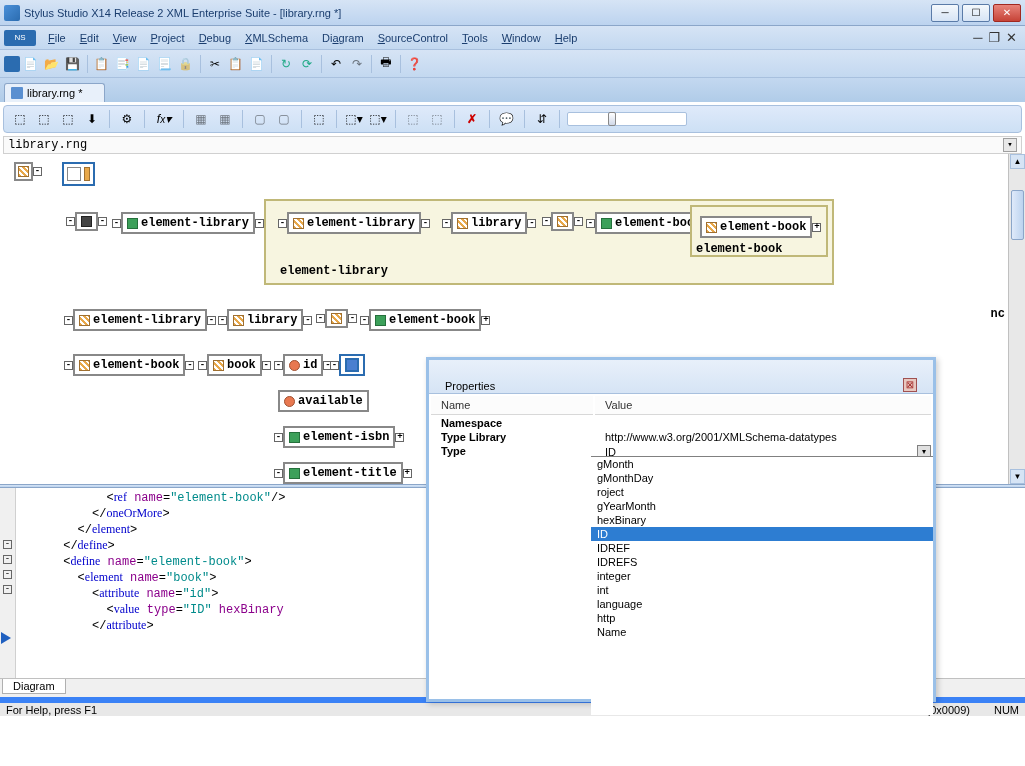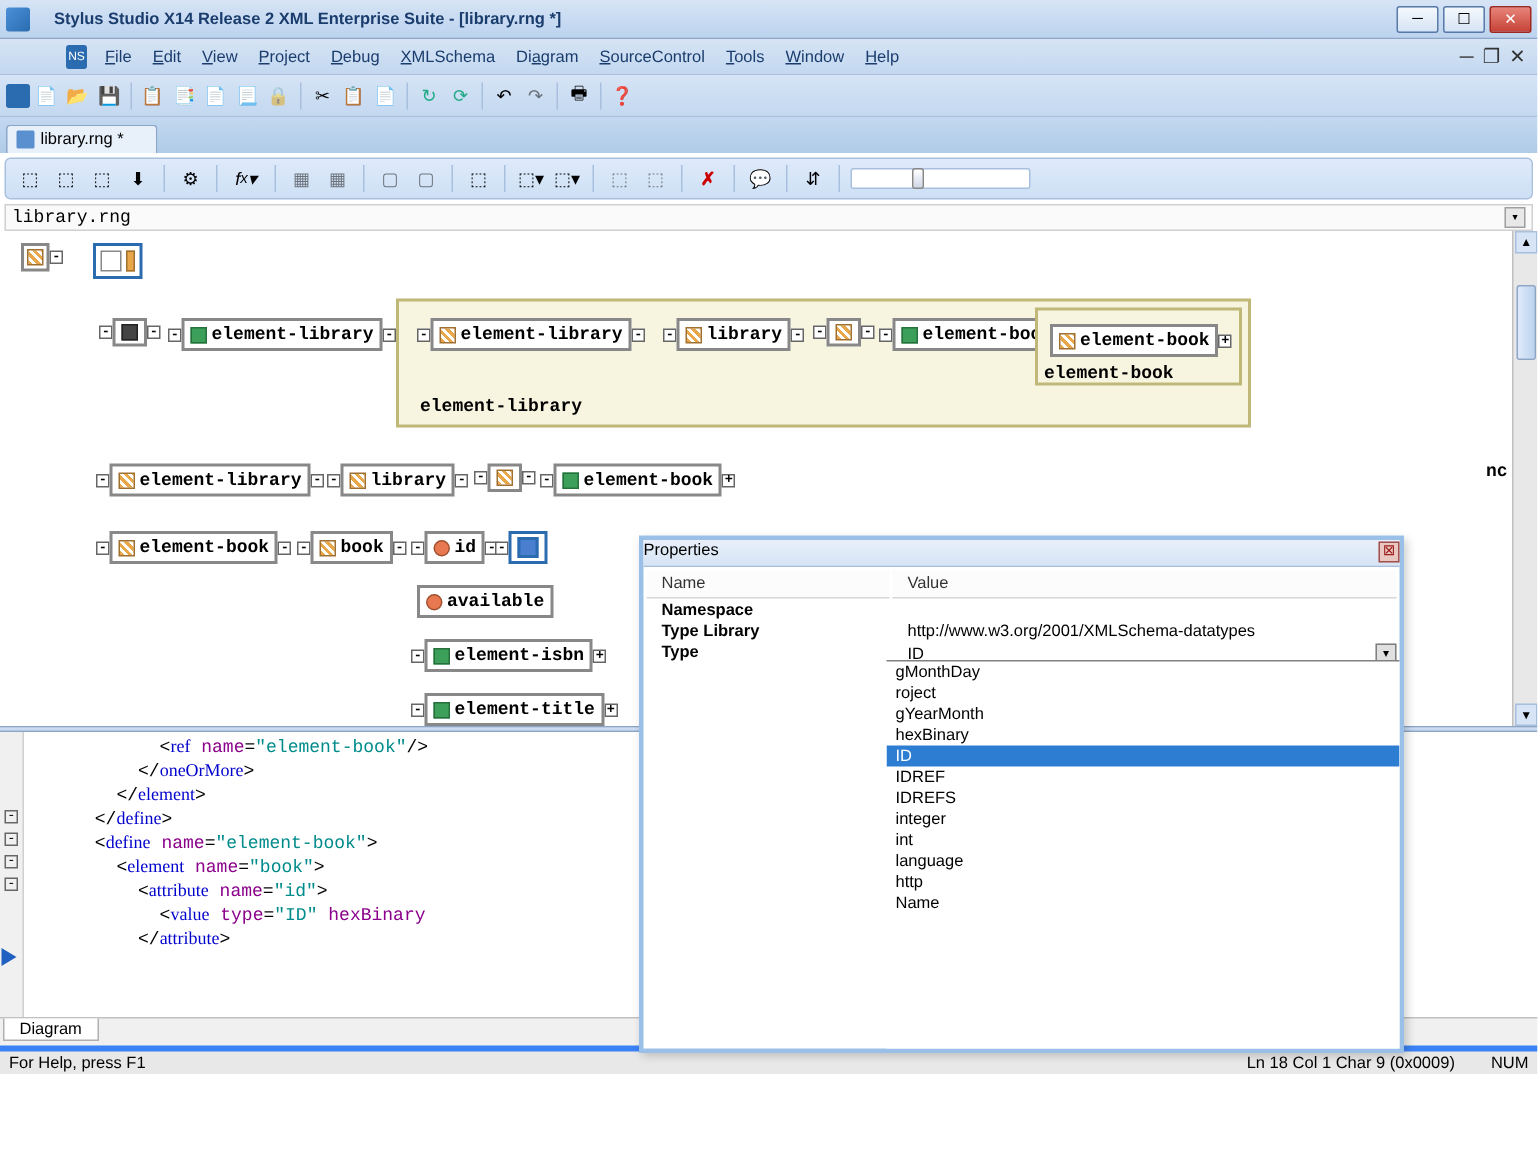--- a/index.html
+++ b/index.html
@@ -1,30 +1,30 @@
 <!DOCTYPE html>
 <html><head>
 <meta charset="utf-8">
 <style>
 * { box-sizing: border-box; margin: 0; padding: 0; }
 body { font-family: "Segoe UI", Tahoma, sans-serif; font-size: 11px; background: #fff; overflow: hidden; width: 1025px; height: 766px; position: relative; }
 
 
 .titlebar { height: 26px; background: linear-gradient(#d6e4f5, #bcd3ef); border-bottom: 1px solid #8ba6c9; display: flex; align-items: center; padding: 0 4px; }
-.titlebar .title { color: #1a3d6e; font-weight: bold; margin-left: 16px; }
+.titlebar .title { color: #1a3d6e; font-weight: normal; margin-left: 4px; }
 .titlebar .controls { margin-left: auto; display: flex; gap: 3px; }
 .titlebar .controls button { width: 28px; height: 18px; border: 1px solid #5a7ba8; background: linear-gradient(#f4f8fc, #d6e4f5); border-radius: 2px; cursor: pointer; font-size: 10px; display: flex; align-items: center; justify-content: center; }
 .titlebar .controls button.close { background: linear-gradient(#e8847b, #c64337); color: #fff; border-color: #a02820; }
 .app-icon { width: 16px; height: 16px; display: inline-block; background: linear-gradient(135deg,#4a90d9,#2b6cb0); border-radius: 2px; }
 
 
 .menubar { height: 24px; background: linear-gradient(#d6e4f5, #c3d8f0); border-bottom: 1px solid #a8c0de; display: flex; align-items: center; padding: 0 4px; gap: 2px; }
 .menubar .mitem { padding: 2px 6px; color: #1a3d6e; cursor: default; }
 .menubar .mitem u { text-decoration: underline; }
-.menubar .noscript { width: 14px; height: 16px; background: #2b6cb0; border-radius: 2px; margin-right: 4px; display: inline-flex; align-items: center; justify-content: center; color: #fff; font-size: 8px; font-weight: normal; margin-left: 40px; }
+.menubar .noscript { width: 32px; height: 16px; background: #2b6cb0; border-radius: 2px; margin-right: 4px; display: inline-flex; align-items: center; justify-content: center; color: #fff; font-size: 8px; font-weight: normal; }
 .menubar-right { margin-left: auto; display: flex; gap: 6px; padding-right: 4px; }
 .menubar-right span { cursor: pointer; color: #333; font-size: 13px; }
 
 
 .toolbar { height: 28px; background: linear-gradient(#d6e4f5, #c3d8f0); border-bottom: 1px solid #a8c0de; display: flex; align-items: center; padding: 0 4px; gap: 1px; }
 .tbutton { width: 20px; height: 20px; display: inline-flex; align-items: center; justify-content: center; cursor: pointer; border: 1px solid transparent; border-radius: 2px; font-size: 12px; }
 .tsep { width: 1px; height: 18px; background: #a8c0de; margin: 0 3px; }
 
 
 .tabbar { height: 24px; background: linear-gradient(#c3d8f0, #b0cce8); display: flex; align-items: flex-end; padding-left: 4px; }
@@ -70,26 +70,26 @@
 .code .attr { color: #8b008b; }
 .code .val { color: #008b8b; }
 .code .el { color: #0000cc; font-family: Liberation Serif, serif; }
 .run-marker { position: absolute; left: 1px; width: 0; height: 0; border-top: 6px solid transparent; border-bottom: 6px solid transparent; border-left: 10px solid #2060c0; }
 
 
 .btabs { height: 19px; background: #f0f0f0; border-top: 1px solid #c0c0c0; display: flex; align-items: flex-start; padding-left: 2px; }
 .btab { border: 1px solid #b0b0b0; border-top: none; padding: 1px 10px; background: #fff; font-size: 11px; cursor: pointer; }
 
 
-.status { height: 19px; background: #e8e8e8; border-top: 4px solid #3b82f6; display: flex; align-items: center; padding: 0 6px; font-size: 11px; }
+.status { height: 19px; background: #e8e8e8; border-top: 6px solid #3b82f6; display: flex; align-items: center; padding: 0 6px; font-size: 11px; }
 .status .right { margin-left: auto; display: flex; gap: 24px; }
 
 
 .props { position: absolute; left: 426px; top: 357px; width: 510px; height: 345px; background: #fff; border: 3px solid #9ac0e8; box-shadow: 2px 2px 6px rgba(0,0,0,.2); }
-.props-title { height: 18px; background: linear-gradient(#e8f0fa,#d6e4f5); border-bottom: 1px solid #a8c0de; padding: 1px 0; font-size: 11px; display: flex; align-items: flex-start; }
+.props-title { height: 34px; background: linear-gradient(#e8f0fa,#d6e4f5); border-bottom: 1px solid #a8c0de; padding: 1px 16px; font-size: 11px; display: flex; align-items: flex-end; }
 .props-title .close { margin-left: auto; width: 14px; height: 14px; border: 1px solid #a05050; background: #e8c8c0; color: #a02020; text-align: center; line-height: 11px; font-size: 10px; cursor: pointer; }
 .props-body { position: relative; height: calc(100% - 18px); }
 .props-table { width: 100%; font-size: 11px; }
 .props-table th { text-align: left; padding: 3px 10px; background: #fcfcfc; border-bottom: 1px solid #d8d8d8; font-weight: normal; color: #333; }
 .props-table td { padding: 0 10px; vertical-align: top; }
 .props-table td.name { width: 162px; font-weight: bold; }
 .props-table td.type-row { padding-right: 0; }
 .type-combo { position: relative; display: flex; align-items: center; background: #fff; }
 .type-combo .dd-arrow { width: 14px; height: 14px; background: #e0e0e0; border: 1px solid #808080; text-align: center; font-size: 8px; line-height: 12px; margin-left: auto; cursor: pointer; }
 .type-list { position: absolute; left: 162px; right: 0; top: 62px; bottom: 0; border-top: 1px solid #808080; background: #fff; overflow-y: auto; }
@@ -433,20 +433,21 @@
         <td class="type-row">
           <div class="type-combo">
             <span>ID</span>
             <span class="dd-arrow">▾</span>
           </div>
         </td>
           </tr>
     </tbody>
       </table>
     <div class="type-list">
+      <div class="opt">gMonth</div>
       <div class="opt">gMonthDay</div>
       <div class="opt">roject</div>
       <div class="opt">gYearMonth</div>
       <div class="opt">hexBinary</div>
       <div class="opt sel">ID</div>
       <div class="opt">IDREF</div>
       <div class="opt">IDREFS</div>
       <div class="opt">integer</div>
       <div class="opt">int</div>
       <div class="opt">language</div>

